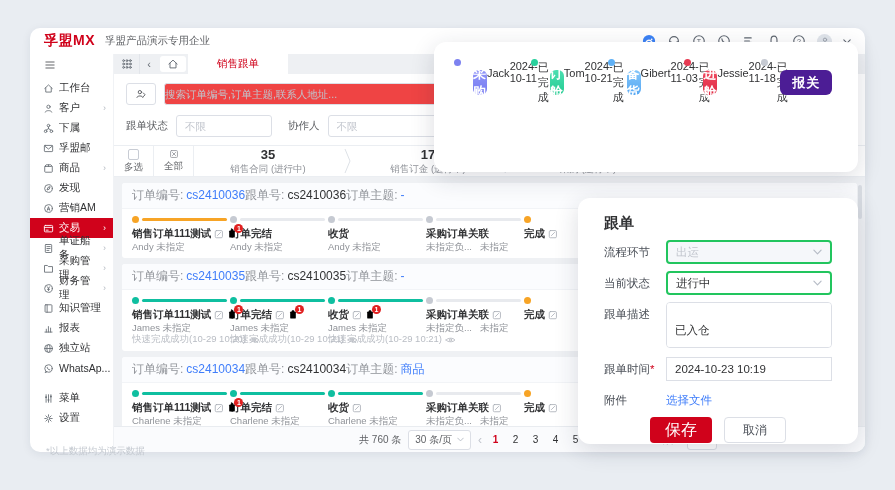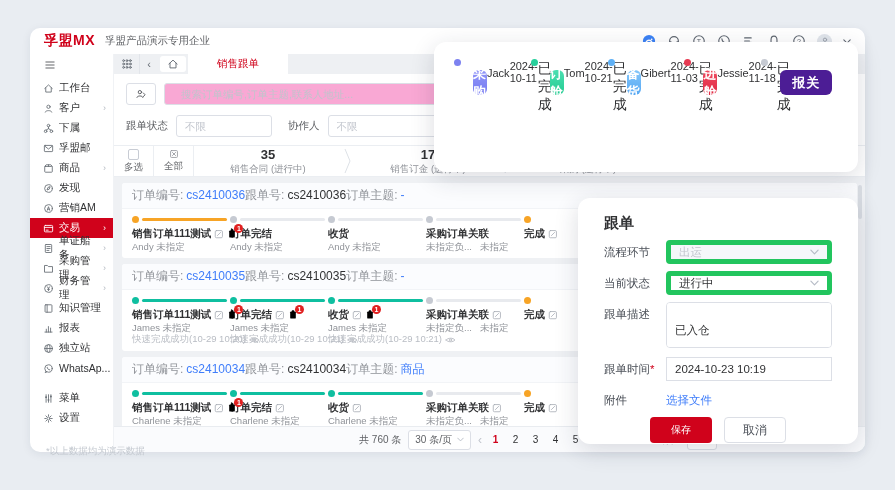--- a/index.html
+++ b/index.html
@@ -26,21 +26,21 @@
 .sb-item.active .ic,.sb-item.active .sb-arrow{color:#fff}
 .sb-gap{flex:1}
 .main{flex:1;display:flex;flex-direction:column;min-width:0;position:relative}
 .tabstrip{height:20px;background:#eef0f3;display:flex;align-items:stretch;flex:0 0 auto}
 .tbox{width:26px;display:flex;align-items:center;justify-content:center;color:#6a7078}
 .tbox.brd{border-right:1px solid #e2e5ea}
 .tbox.home{background:#fff;border-radius:3px;margin:2px 2px}
 .tab-active{width:100px;background:#fff;color:#d0021b;font-size:10.5px;display:flex;align-items:center;justify-content:center;cursor:pointer}
 .toolbar{display:flex;align-items:center;gap:8px;padding:8px 12px 4px;flex:0 0 auto}
 .ibtn{width:30px;height:22px;border:1px solid #dcdfe6;border-radius:3px;display:flex;align-items:center;justify-content:center;color:#606266;background:#fff}
-.sinput{width:300px;height:22px;border:1px solid #dcdfe6;border-radius:3px;font-size:10.5px;padding:0 16px;color:#303133;background:#f9a8d4;font-family:inherit}
+.sinput{width:300px;height:22px;border:1px solid #dcdfe6;border-radius:3px;font-size:10.5px;padding:0 0;color:#303133;background:#ef4444;font-family:inherit}
 input::placeholder{color:#c0c4cc}
 .btn-red{height:23px;padding:0 16px;background:#d0021b;color:#fff;border:none;border-radius:3px;font-size:11px;cursor:pointer;font-family:inherit}
 .btn-plain{height:23px;padding:0 12px;background:#fff;color:#303133;border:1px solid #dcdfe6;border-radius:3px;font-size:11px;cursor:pointer;font-family:inherit}
 .filterrow{display:flex;align-items:center;gap:8px;padding:6px 12px 8px;font-size:10.5px;color:#606266;flex:0 0 auto}
 .finput{height:22px;border:1px solid #dcdfe6;border-radius:3px;font-size:10.5px;padding:0 8px;background:#fff;font-family:inherit}
 .f1{width:96px}.f2{width:150px}
 .cb{width:11px;height:11px;border:1px solid #c8ccd4;border-radius:2px;background:#fff;display:inline-block;flex:0 0 auto}
 .ckl{display:flex;align-items:center;gap:5px;margin-left:14px}
 .stats{height:32px;border-top:1px solid #ebeef2;border-bottom:1px solid #ebeef2;display:flex;align-items:stretch;flex:0 0 auto}
 .mini{width:40px;border-right:1px solid #ebeef2;display:flex;flex-direction:column;align-items:center;justify-content:center;gap:1px;font-size:9.5px;color:#606266;cursor:pointer}
@@ -83,40 +83,40 @@
 .pgoto{width:30px;height:20px;border:1px solid #dcdfe6;border-radius:3px;background:#fff}
 .scroll{position:absolute;right:3px;top:8px;width:4px;height:34px;background:#d8dce2;border-radius:2px;cursor:pointer}
 .ov1{position:absolute;left:434px;top:42px;width:424px;height:130px;background:#fff;border-radius:12px;box-shadow:0 6px 24px rgba(30,40,60,.16);padding:16px 20px 0;display:flex;z-index:20}
 .wf-step{flex:1;display:flex;min-width:0}
 .wf-track{display:flex;align-items:center;height:8px}
 .wf-dot{width:7px;height:7px;border-radius:50%;flex:0 0 auto}
 .wf-line{flex:1;height:3px;border-radius:2px;margin:0 7px 0 5px}
 .wf-badge{margin-top:12px;width:52px;height:25px;border-radius:6px;color:#fff;font-size:13px;font-weight:bold;display:flex;align-items:center;justify-content:center;letter-spacing:1px;cursor:pointer}
 .wf-person{margin-top:9px;font-size:11px;color:#303133}
 .wf-date{margin-top:2px;font-size:11px;color:#303133}
-.wf-status{margin-top:2px;font-size:14px;color:#303133}
+.wf-status{margin-top:2px;font-size:11px;color:#303133}
 .c-purple .wf-dot{background:#7d82f0}.c-purple .wf-line{background:#8a8ff4}.c-purple .wf-badge{background:linear-gradient(180deg,#9297f8,#7479f1)}
 .c-green .wf-dot{background:#27d09c}.c-green .wf-line{background:#3ad8a6}.c-green .wf-badge{background:linear-gradient(180deg,#4cdfb2,#23cb90)}
 .c-blue .wf-dot{background:#5fb0f5}.c-blue .wf-line{background:#72bbf7}.c-blue .wf-badge{background:linear-gradient(180deg,#83c6fa,#57a8f3)}
 .c-red .wf-dot{background:#e73a52}.c-red .wf-line{background:#e8465d}.c-red .wf-badge{background:linear-gradient(180deg,#ef4a60,#e02b44)}
 .c-gray .wf-dot{background:#c6cad2}.c-gray .wf-line{background:#e4e7eb}.c-gray .wf-badge{background:#4c1d95}
 .ov2{position:absolute;left:578px;top:198px;width:280px;height:246px;background:#fff;border-radius:12px;box-shadow:0 6px 24px rgba(30,40,60,.16);padding:16px 26px 12px;z-index:30;font-size:11.5px}
 .fttl{font-size:15px;font-weight:bold;color:#303133}
 .frow{display:flex;margin-top:7px;align-items:flex-start}
 .flabel{width:62px;flex:0 0 auto;padding-top:5px;color:#4a4f57}
 .req{color:#d0021b}
 .fctrl{flex:1;min-width:0}
-.fsel{height:24px;border:5px solid #22c55e;border-radius:4px;display:flex;align-items:center;padding:0 8px;background:#fff;color:#303133;justify-content:space-between;cursor:pointer}
+.fsel{height:24px;border:2px solid #22c55e;border-radius:4px;display:flex;align-items:center;padding:0 8px;background:#fff;color:#303133;justify-content:space-between;cursor:pointer}
 .fsel.dis{background:#f5f7fa;color:#c0c4cc}
 .fsel .ic{color:#b6bcc6}
 .ftext{height:46px;border:1px solid #dcdfe6;border-radius:4px;width:100%;padding:20px 8px;font-size:11.5px;font-family:inherit;resize:none;color:#303133}
 .finp{height:24px;border:1px solid #dcdfe6;border-radius:0;width:100%;padding:0 8px;font-size:11.5px;color:#303133;font-family:inherit}
 .flink{color:#3f7dfa;padding-top:5px;display:inline-block;cursor:pointer}
 .fbtns{display:flex;justify-content:center;gap:12px;margin-top:9px}
-.bsave{width:62px;height:26px;background:#d0021b;color:#fff;border:none;border-radius:4px;font-size:10px;cursor:pointer;font-family:Liberation Serif, serif}
+.bsave{width:62px;height:26px;background:#d0021b;color:#fff;border:none;border-radius:4px;font-size:16px;cursor:pointer;font-family:Liberation Serif, serif}
 .bcancel{width:62px;height:26px;background:#fff;color:#4a4f57;border:1px solid #dcdfe6;border-radius:4px;font-size:12px;cursor:pointer;font-family:inherit}
 .footnote{position:absolute;left:46px;top:445px;font-size:9.5px;color:#c3c8cf}
 .avatar{width:15px;height:15px;border-radius:50%;background:#e1e5eb;display:inline-flex;align-items:center;justify-content:center;color:#9aa1ab}
 </style>
 </head>
 <body>
 
 <div class="win">
 
   <div class="topbar">

